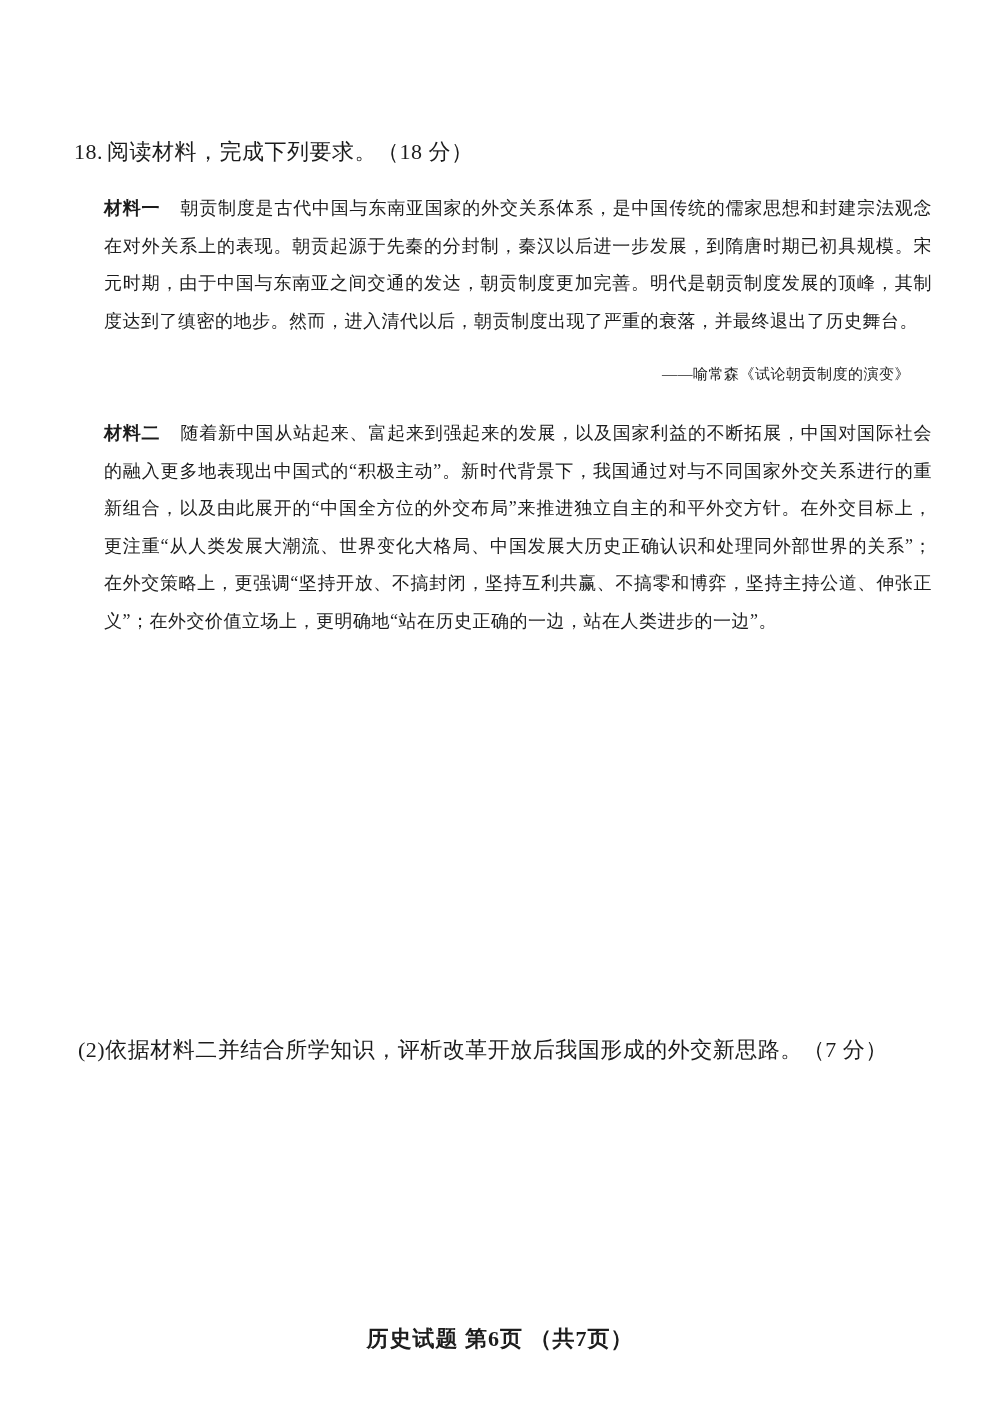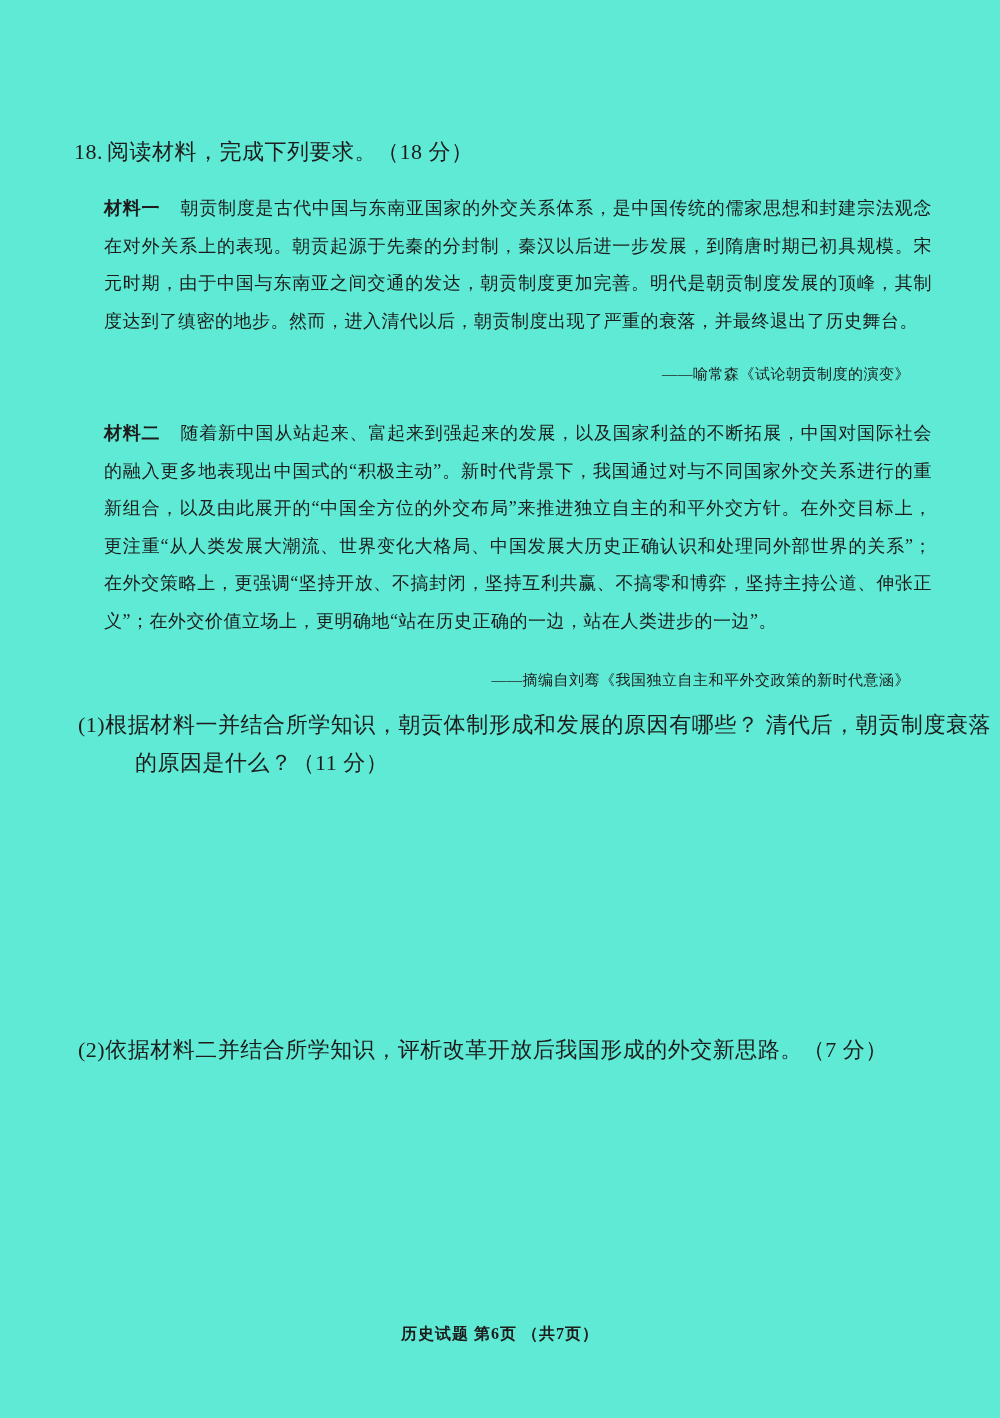--- a/index.html
+++ b/index.html
@@ -6,21 +6,21 @@
     margin: 0;
     padding: 0;
     background: #e8e8e8;
     font-family: "Liberation Serif", "DejaVu Serif", serif;
   }
   .page {
     position: relative;
     width: 1000px;
     height: 1418px;
     margin: 0 auto;
-    background: #5eead4;
+    background: #ffffff;
     color: #1c1c1c;
     overflow: hidden;
   }
   .abs { position: absolute; }
 
   
   .q-intro {
     top: 136px;
     left: 74px;
     width: 860px;
@@ -73,21 +73,21 @@
   }
   .sub-question-1 { top: 706px; }
   .sub-question-2 { top: 1031px; width: 880px; }
 
   
   .page-footer {
     top: 1324px;
     left: 0;
     width: 100%;
     text-align: center;
-    font-size: 16px;
+    font-size: 22px;
     font-weight: bold;
     letter-spacing: 1px;
   }
 </style>
 </head>
 <body>
 
 <div class="page">
 
   <div class="abs q-intro">
@@ -97,21 +97,19 @@
   <p class="abs material material-1">
     <span class="material-label">材料一</span><span>朝贡制度是古代中国与东南亚国家的外交关系体系，是中国传统的儒家思想和封建宗法观念在对外关系上的表现。朝贡起源于先秦的分封制，秦汉以后进一步发展，到隋唐时期已初具规模。宋元时期，由于中国与东南亚之间交通的发达，朝贡制度更加完善。明代是朝贡制度发展的顶峰，其制度达到了缜密的地步。然而，进入清代以后，朝贡制度出现了严重的衰落，并最终退出了历史舞台。</span>
   </p>
 
   <div class="abs source source-1">——喻常森《试论朝贡制度的演变》</div>
 
   <p class="abs material material-2">
     <span class="material-label">材料二</span><span>随着新中国从站起来、富起来到强起来的发展，以及国家利益的不断拓展，中国对国际社会的融入更多地表现出中国式的“积极主动”。新时代背景下，我国通过对与不同国家外交关系进行的重新组合，以及由此展开的“中国全方位的外交布局”来推进独立自主的和平外交方针。在外交目标上，更注重“从人类发展大潮流、世界变化大格局、中国发展大历史正确认识和处理同外部世界的关系”；在外交策略上，更强调“坚持开放、不搞封闭，坚持互利共赢、不搞零和博弈，坚持主持公道、伸张正义”；在外交价值立场上，更明确地“站在历史正确的一边，站在人类进步的一边”。</span>
   </p>
 
-  <div class="abs source source-2">——摘编自刘骞《我国独立自主和平外交政策的新时代意涵》</div>
 
-  <div class="abs sub-question sub-question-1">(1)根据材料一并结合所学知识，朝贡体制形成和发展的原因有哪些？ 清代后，朝贡制度衰落的原因是什么？（11 分）</div>
 
   <div class="abs sub-question sub-question-2">(2)依据材料二并结合所学知识，评析改革开放后我国形成的外交新思路。（7 分）</div>
 
   <div class="abs page-footer">历史试题 第6页 （共7页）</div>
 
 </div>
 
 </body></html>

